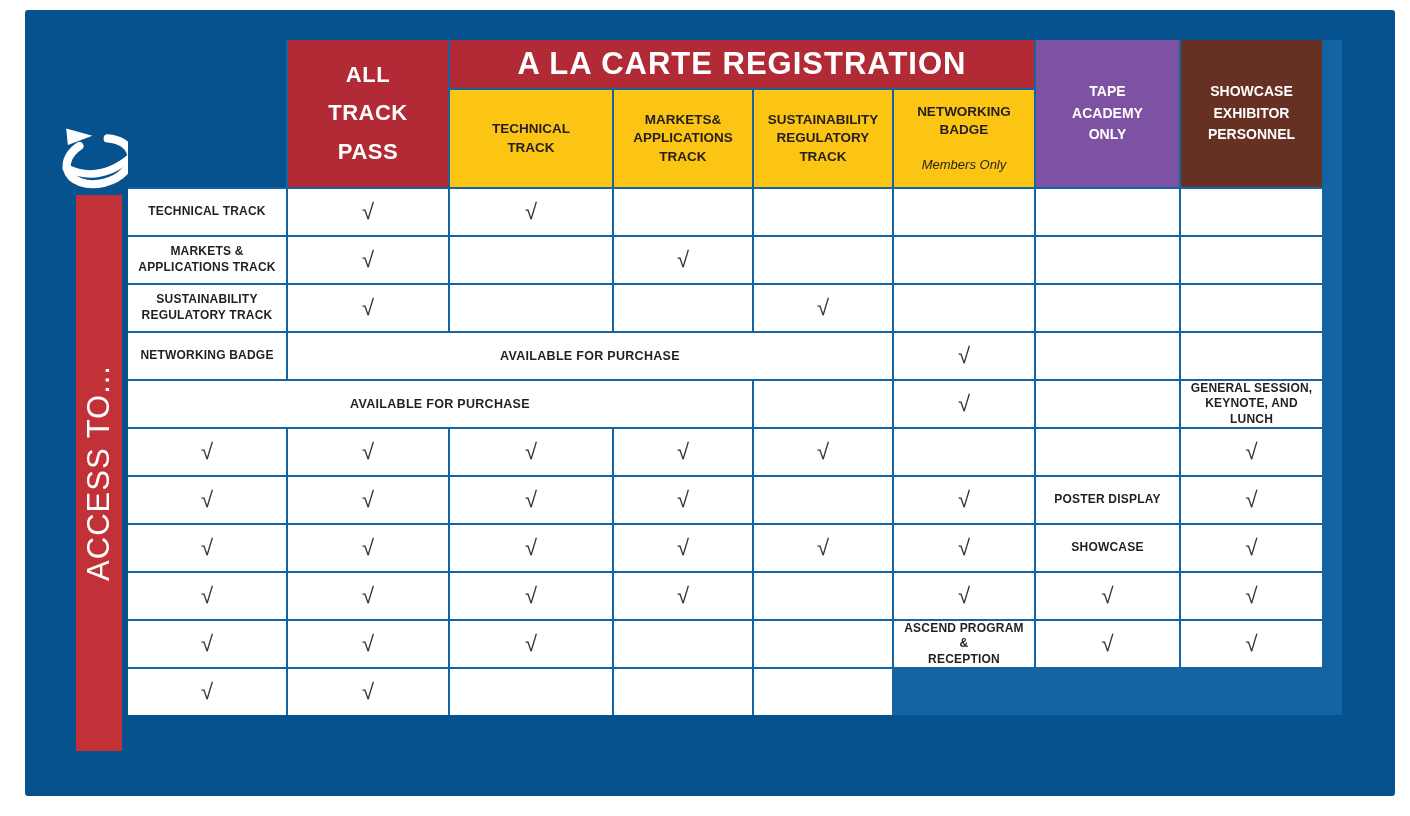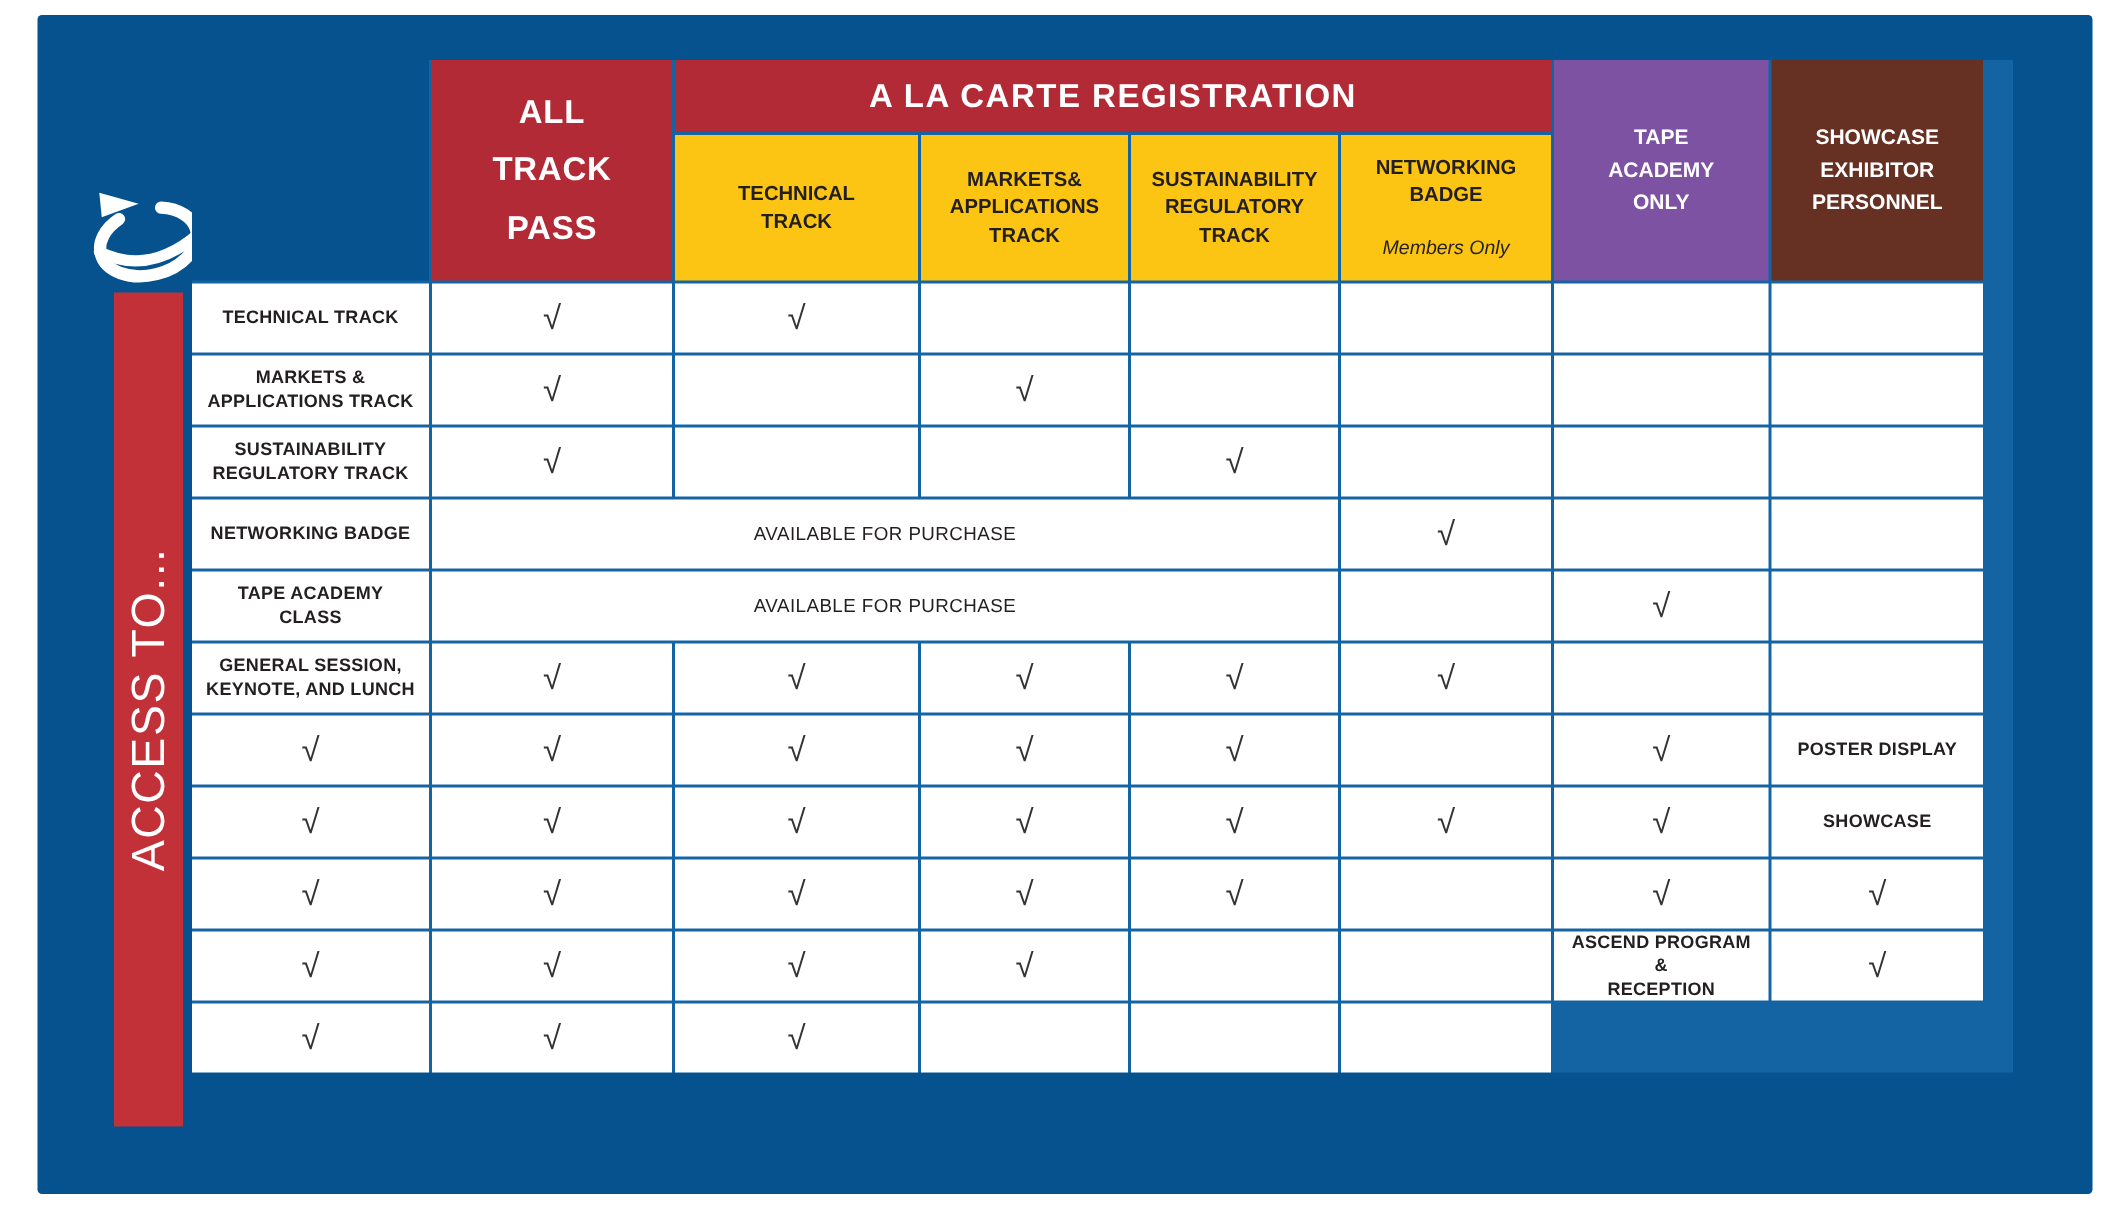--- a/index.html
+++ b/index.html
@@ -33,33 +33,33 @@
   
   .tbl{position:absolute;left:103px;top:30px;width:1214px;
     display:grid;gap:2px;background:var(--grid);
     grid-template-columns:158px 160px 162px 138px 138px 140px 143px 141px;
     grid-template-rows:48px 97px;grid-auto-rows:46px;}
   .cell{background:#fff;display:flex;align-items:center;justify-content:center;text-align:center;}
   .filler{background:var(--card);grid-column:1;grid-row:1 / span 2;}
   .hd-atp{grid-column:2;grid-row:1 / span 2;background:var(--crimson);color:#fff;
     font-size:22px;font-weight:bold;line-height:1.75;white-space:pre-line;letter-spacing:.5px;}
   .hd-banner{grid-column:3 / span 4;grid-row:1;background:var(--crimson);color:#fff;
-    font-size:22px;font-weight:bold;letter-spacing:1px;}
+    font-size:31px;font-weight:bold;letter-spacing:1px;}
   .hd-yellow{grid-row:2;background:var(--yellow);color:var(--ink);font-size:13.5px;font-weight:bold;
     line-height:1.35;flex-direction:column;white-space:pre-line;padding:0 3px;}
   .hd-yellow .note{font-weight:normal;font-style:italic;font-size:13px;margin-top:17px;}
   .hd-purple{grid-column:7;grid-row:1 / span 2;background:var(--purple);color:#fff;
     font-size:14px;font-weight:bold;line-height:1.55;white-space:pre-line;}
   .hd-brown{grid-column:8;grid-row:1 / span 2;background:var(--brown);color:#fff;
     font-size:14px;font-weight:bold;line-height:1.55;white-space:pre-line;}
   .row-label{flex-direction:column;padding:2px 8px;}
   .row-label-text{color:var(--ink);font-size:12px;font-weight:bold;line-height:1.3;white-space:pre-line;letter-spacing:.2px;}
   .row-note{color:var(--ink);font-size:11px;font-style:italic;line-height:1.2;}
   .check{color:var(--check);font-size:22px;line-height:1;}
-  .merged-cell{grid-column:span 4;color:var(--ink);font-size:12.5px;font-weight:normal;letter-spacing:.3px;}
+  .merged-cell{grid-column:span 4;color:var(--ink);font-size:12.5px;font-weight:bold;letter-spacing:.3px;}
 </style>
 </head>
 <body>
 
 <div class="card">
 
   <div class="logo">
     <svg class="roll-icon" viewBox="0 0 100 84">
       <polygon points="10,6 42,15 12,26" fill="#ffffff"></polygon>
       <ellipse cx="50" cy="46" rx="40" ry="27" fill="none" stroke="#ffffff" stroke-width="10" stroke-dasharray="140 36" stroke-linecap="round" transform="rotate(-14 50 46)"></ellipse>
@@ -154,23 +154,20 @@
       <div class="cell data-cell"></div>
       <div class="cell row-label">
         <div class="row-label-text">NETWORKING BADGE</div>
       </div>
       <div class="cell merged-cell">AVAILABLE FOR PURCHASE</div>
       <div class="cell data-cell">
         <span class="check">√</span>
       </div>
       <div class="cell data-cell"></div>
       <div class="cell data-cell"></div>
-      <div class="cell row-label">
-        <div class="row-label-text">TAPE ACADEMY CLASS</div>
-      </div>
       <div class="cell merged-cell">AVAILABLE FOR PURCHASE</div>
       <div class="cell data-cell"></div>
       <div class="cell data-cell">
         <span class="check">√</span>
       </div>
       <div class="cell data-cell"></div>
       <div class="cell row-label">
         <div class="row-label-text">GENERAL SESSION,
 KEYNOTE, AND LUNCH</div>
       </div>

